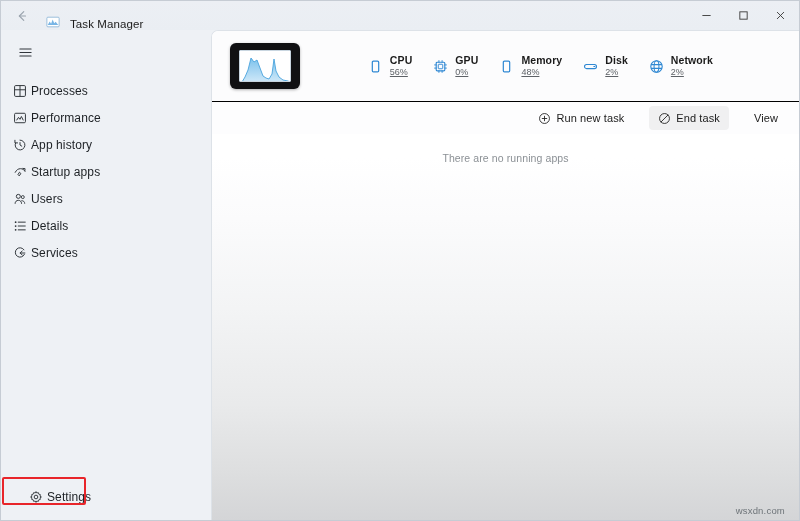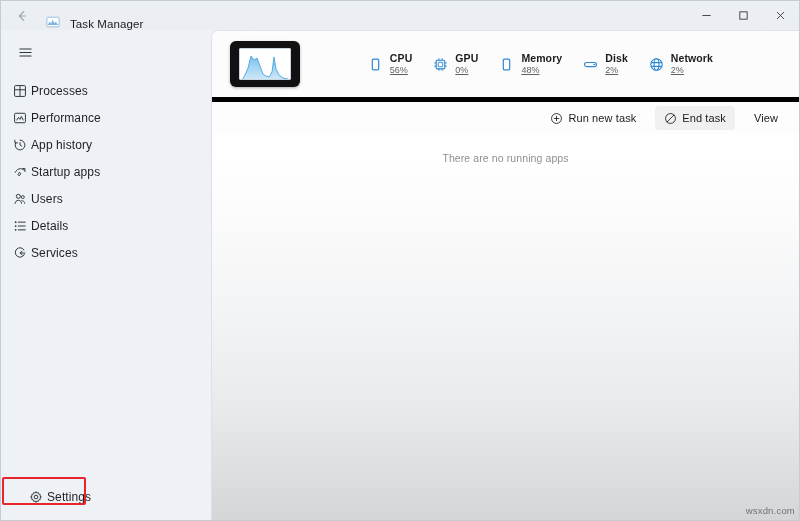--- a/index.html
+++ b/index.html
@@ -128,21 +128,21 @@
     overflow: hidden;
     position: relative;
   }
 
   
   #perf-header {
     flex: 0 0 71px;
     display: flex;
     align-items: center;
     background: #fcfcfd;
-    border-bottom: 5px solid #000000;
+    border-bottom: 1px solid #000000;
     position: relative;
   }
   #app-thumb {
     width: 70px; height: 46px;
     margin-left: 18px;
     background: #111113;
     border-radius: 6px;
     display: flex; align-items: center; justify-content: center;
     box-shadow: 0 1px 3px rgba(0,0,0,.30);
     flex: 0 0 70px;
@@ -187,21 +187,21 @@
     text-decoration: underline;
   }
 
   
   #toolbar {
     flex: 0 0 32px;
     display: flex;
     align-items: center;
     justify-content: flex-end;
     padding-right: 12px;
-    gap: 10px;
+    gap: 16px;
     background: #fdfdfe;
   }
   .tb-btn {
     height: 24px;
     display: flex;
     align-items: center;
     gap: 5px;
     padding: 0 9px;
     border-radius: 4px;
     font-size: 11px;
@@ -232,21 +232,21 @@
     left: 0; right: 0;
     text-align: center;
     font-size: 10.5px;
     color: #8b9095;
     letter-spacing: .1px;
   }
 
   
   #watermark {
     position: absolute;
-    right: 4px; bottom: 4px;
+    right: 14px; bottom: 4px;
     font-size: 9.5px;
     color: #6e7479;
     z-index: 30;
     letter-spacing: .2px;
   }
 </style>
 </head>
 <body>
 
 <div id="app-window">

